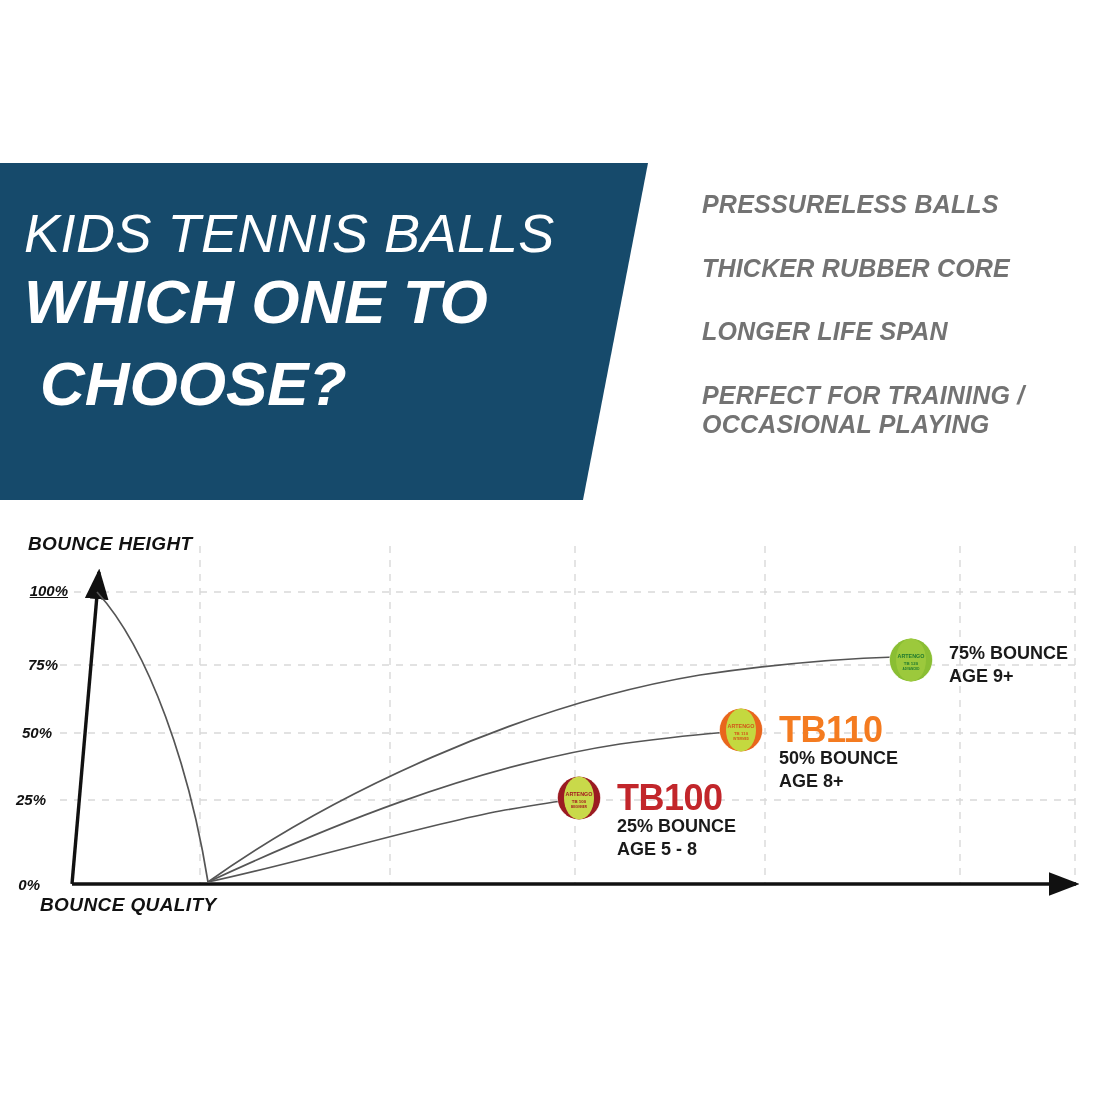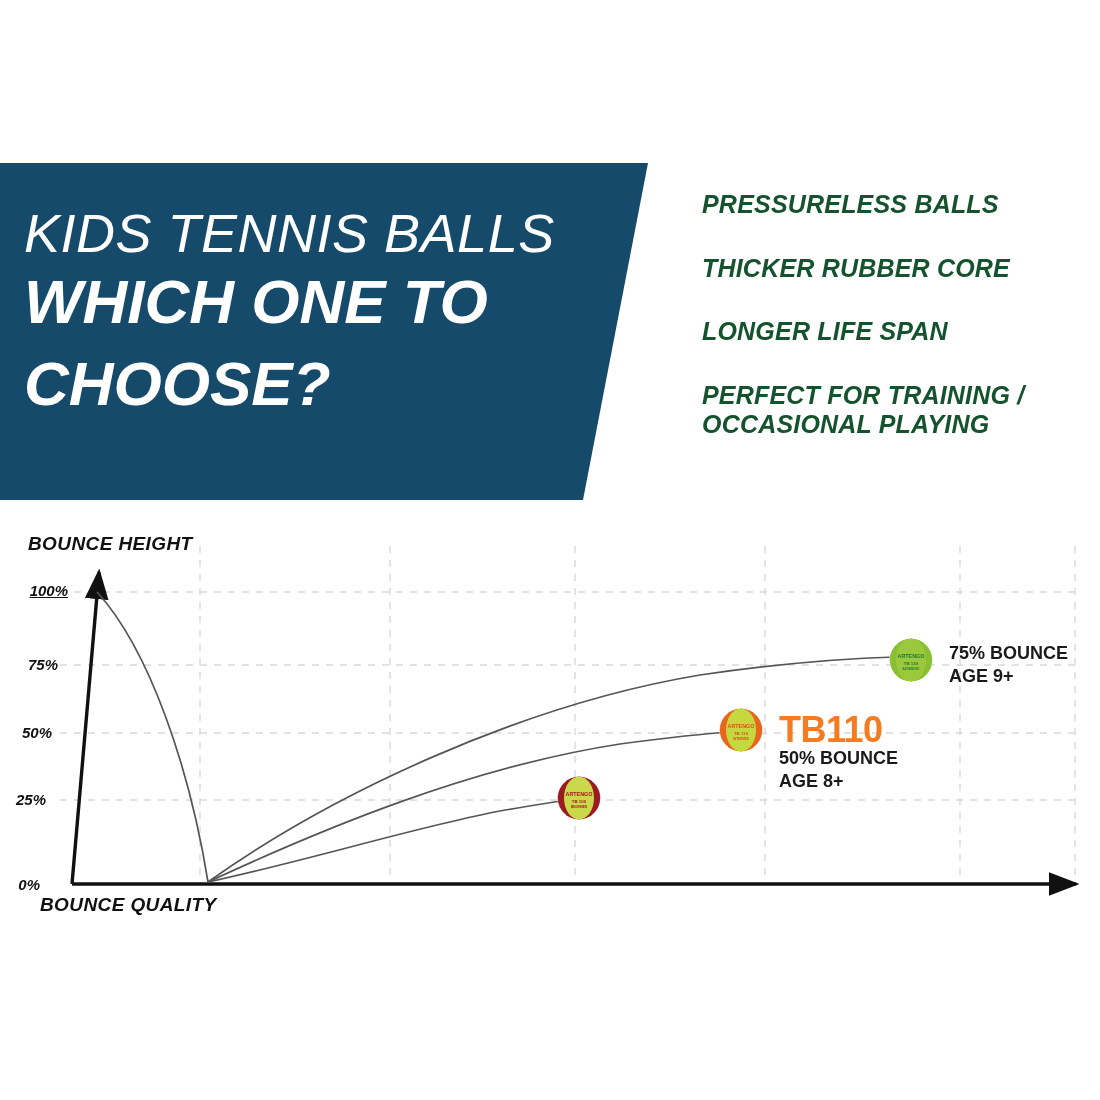--- a/index.html
+++ b/index.html
@@ -57,34 +57,35 @@
     line-height: 1.32;
     white-space: nowrap;
   }
   .title-line3 {
     font-size: 62px;
     font-style: italic;
     font-weight: bold;
     color: #ffffff;
     line-height: 1.32;
     white-space: nowrap;
+    margin-left: 16px;
   }
 
   
   .features {
     position: absolute;
     left: 702px;
     top: 190px;
     width: 390px;
   }
   .feature {
     font-size: 25px;
     font-style: italic;
     font-weight: bold;
-    color: #14532d;
+    color: #737373;
     letter-spacing: 0.2px;
     line-height: 1.18;
     margin-bottom: 34px;
   }
   .feature:last-child { margin-bottom: 0; }
 
   
   .chart {
     position: absolute;
     left: 0;
@@ -214,20 +215,25 @@
       <svg width="44" height="44" viewBox="0 0 44 44">
         <circle cx="22" cy="22" r="21.5" fill="#9B1B22"></circle>
         <ellipse cx="22" cy="22" rx="15" ry="21.5" fill="#C9D94A"></ellipse>
         <path d="M9 5 A21 21 0 0 0 9 39" stroke="#ffffff" stroke-width="1" fill="none" opacity="0.55"></path>
         <path d="M35 5 A21 21 0 0 1 35 39" stroke="#ffffff" stroke-width="1" fill="none" opacity="0.55"></path>
         <text x="22" y="20" font-family="'Liberation Sans', sans-serif" font-size="5.4" font-weight="bold" fill="#A3181F" text-anchor="middle">ARTENGO</text>
         <text x="22" y="26.5" font-family="'Liberation Sans', sans-serif" font-size="4.4" font-weight="bold" fill="#A3181F" text-anchor="middle">TB 100</text>
         <text x="22" y="31.5" font-family="'Liberation Sans', sans-serif" font-size="3" font-weight="bold" fill="#A3181F" text-anchor="middle">BEGINNER</text>
       </svg>
     </div>
+    <div class="product" style="left: 617px; top: 260px;">
+      <div class="product-name" style="color:#C2262B;">TB100</div>
+      <div class="product-sub">25% BOUNCE</div>
+      <div class="product-sub">AGE 5 - 8</div>
+    </div>
 
     <div class="ball" style="left: 719px; top: 188px;">
       <svg width="44" height="44" viewBox="0 0 44 44">
         <circle cx="22" cy="22" r="21.5" fill="#E8661C"></circle>
         <ellipse cx="22" cy="22" rx="15" ry="21.5" fill="#C4D93F"></ellipse>
         <path d="M9 5 A21 21 0 0 0 9 39" stroke="#ffffff" stroke-width="1" fill="none" opacity="0.55"></path>
         <path d="M35 5 A21 21 0 0 1 35 39" stroke="#ffffff" stroke-width="1" fill="none" opacity="0.55"></path>
         <text x="22" y="20" font-family="'Liberation Sans', sans-serif" font-size="5.4" font-weight="bold" fill="#D2561A" text-anchor="middle">ARTENGO</text>
         <text x="22" y="26.5" font-family="'Liberation Sans', sans-serif" font-size="4.4" font-weight="bold" fill="#D2561A" text-anchor="middle">TB 110</text>
         <text x="22" y="31.5" font-family="'Liberation Sans', sans-serif" font-size="3" font-weight="bold" fill="#D2561A" text-anchor="middle">INTERMED</text>

